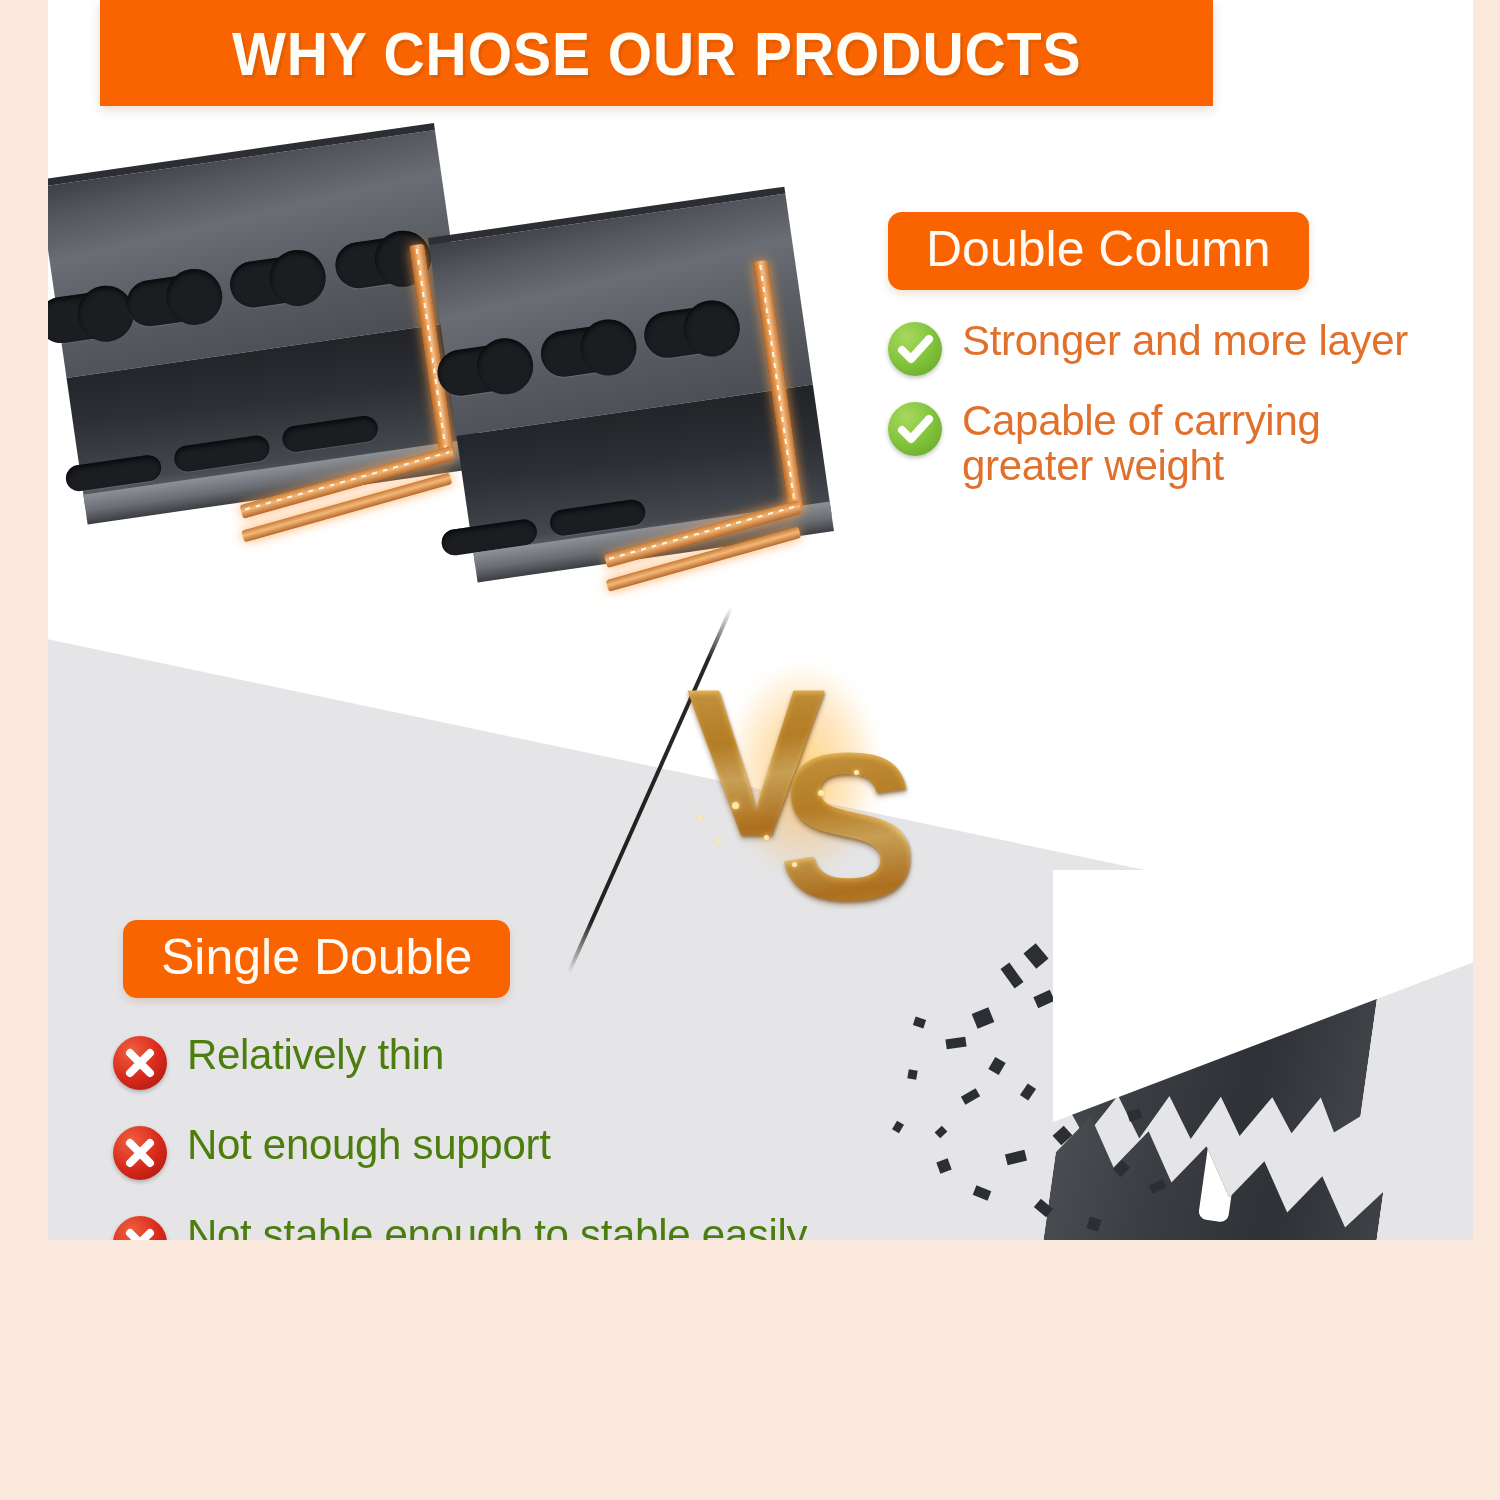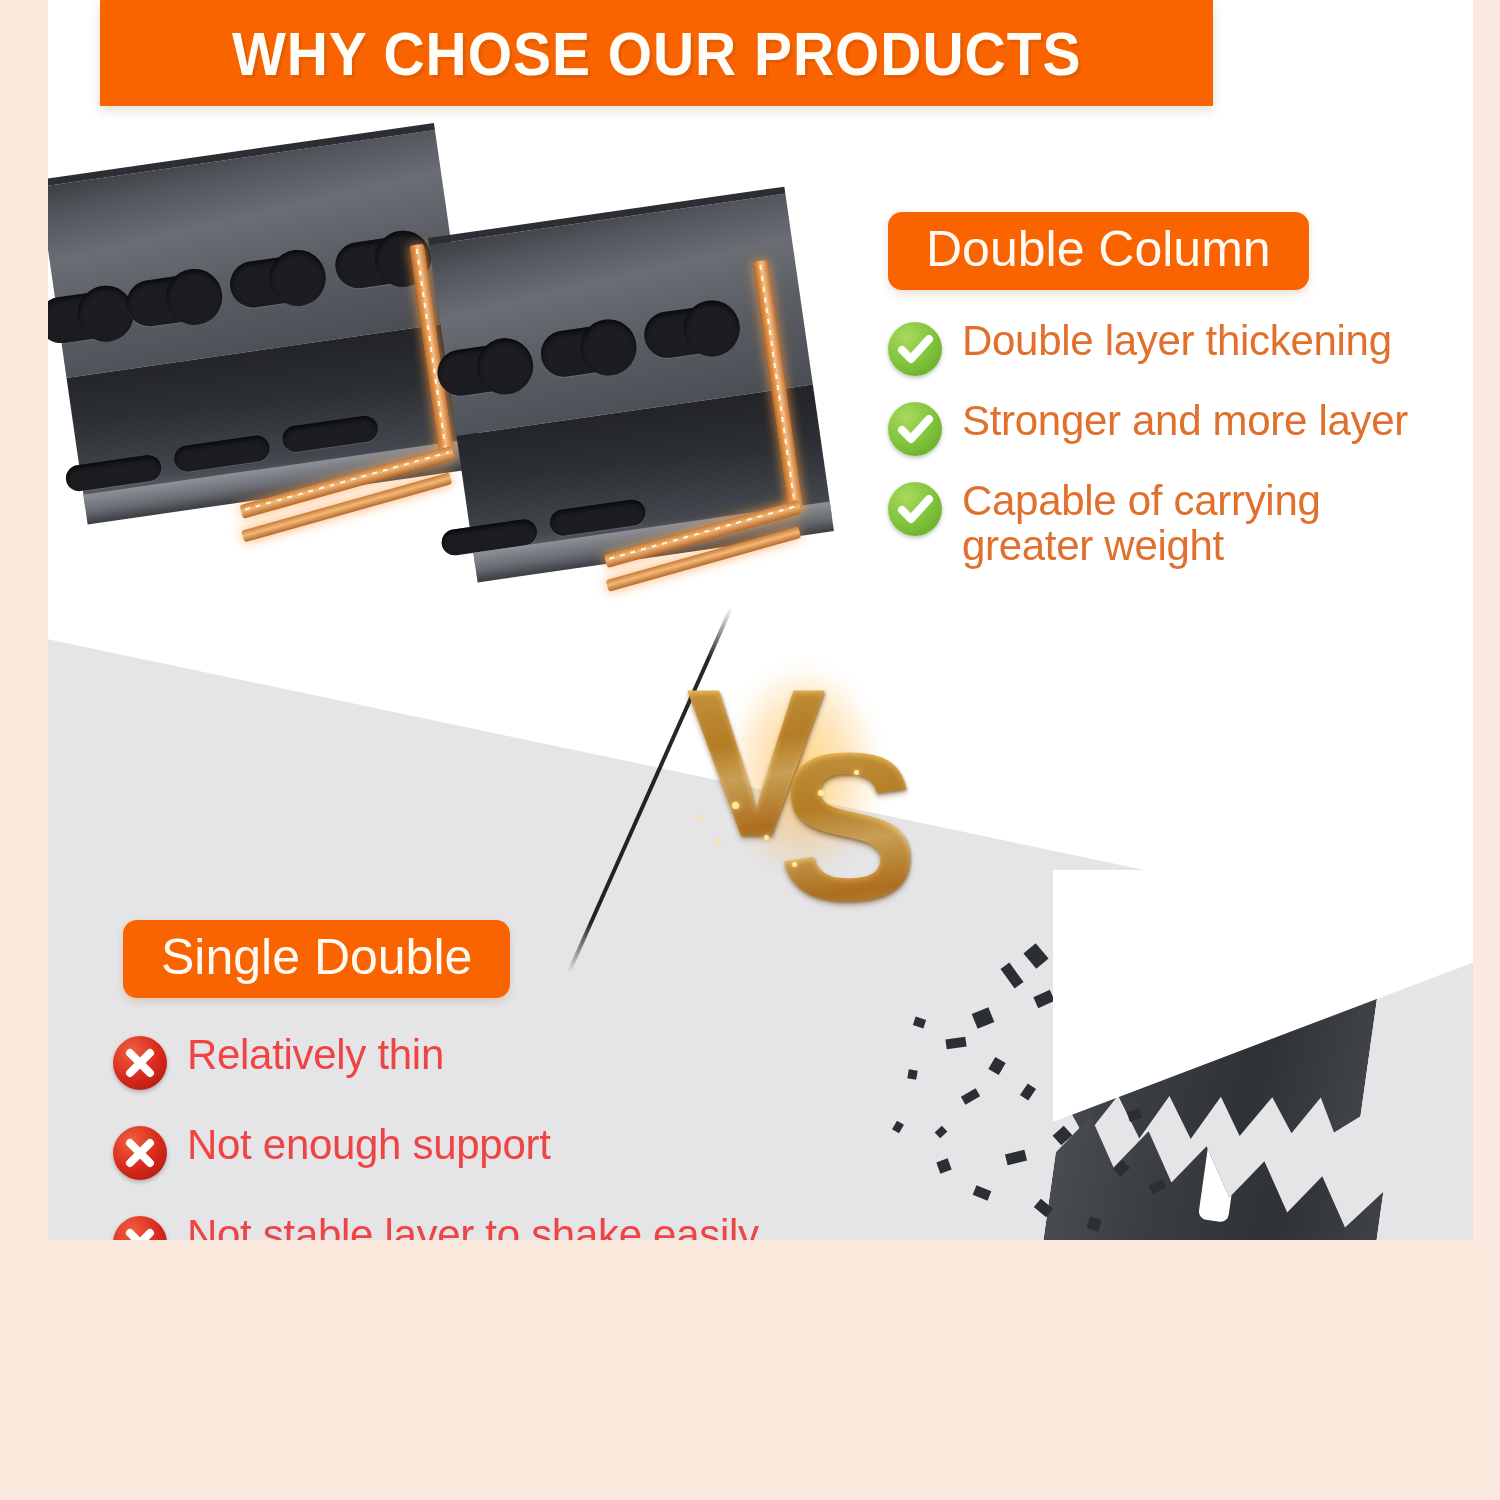--- a/index.html
+++ b/index.html
@@ -160,21 +160,21 @@
     align-items: flex-start;
     margin-bottom: 22px;
   }
   .bullet .icon { flex: 0 0 auto; margin-right: 20px; margin-top: 4px; }
   .bullet .btext {
     font-size: 42px;
     line-height: 1.08;
     letter-spacing: -0.3px;
   }
   .bullet.pos .btext { color: #e0702b; }
-  .bullet.neg .btext { color: #ef4444; }
+  .bullet.neg .btext { color: #4d7c0f; }
 
   .ico-check, .ico-cross {
     display: block;
     width: 54px; height: 54px;
     border-radius: 50%;
     position: relative;
   }
   .ico-check {
     background: radial-gradient(circle at 34% 28%, #a7d95e 0%, #86c63f 46%, #5fa424 100%);
     box-shadow: 0 2px 4px rgba(0,0,0,.25);
@@ -342,30 +342,20 @@
         <div class="copper-dash horiz" style="left:132px; top:317px; width:194px; transform:rotate(-7.5deg); transform-origin:right center;"></div>
         <div class="copper-h" style="left:126px; top:338px; width:200px; height:12px; border-radius:3px; transform:rotate(-7.5deg); transform-origin:right center;"></div>
       </div>
     </div>
 
     <div class="block-double">
       <div class="pill">Double Column</div>
 
       <div class="bullets">
 
-        <div class="bullet pos">
-          <span class="icon">
-            <span class="ico-check">
-              <svg width="54" height="54" viewBox="0 0 54 54">
-                <path d="M14 28 L23 37 L41 17" fill="none" stroke="#ffffff" stroke-width="8" stroke-linecap="round" stroke-linejoin="round"></path>
-              </svg>
-            </span>
-          </span>
-          <span class="btext">Double layer thickening</span>
-        </div>
 
         <div class="bullet pos">
           <span class="icon">
             <span class="ico-check">
               <svg width="54" height="54" viewBox="0 0 54 54">
                 <path d="M14 28 L23 37 L41 17" fill="none" stroke="#ffffff" stroke-width="8" stroke-linecap="round" stroke-linejoin="round"></path>
               </svg>
             </span>
           </span>
           <span class="btext">Stronger and more layer</span>
@@ -427,21 +417,21 @@
         </div>
 
         <div class="bullet neg">
           <span class="icon">
             <span class="ico-cross">
               <svg width="54" height="54" viewBox="0 0 54 54">
                 <path d="M17 17 L37 37 M37 17 L17 37" fill="none" stroke="#ffffff" stroke-width="8" stroke-linecap="round"></path>
               </svg>
             </span>
           </span>
-          <span class="btext">Not stable layer to shake easily</span>
+          <span class="btext">Not stable enough to stable easily</span>
         </div>
 
       </div>
     </div>
 
     <div class="photo-broken">
 
       <div class="white-notch"></div>
 
       <div class="broken-piece bp-top">

